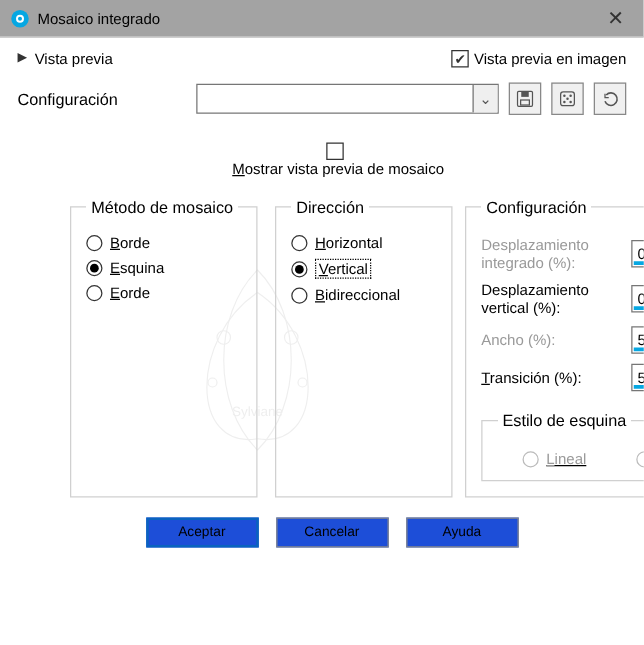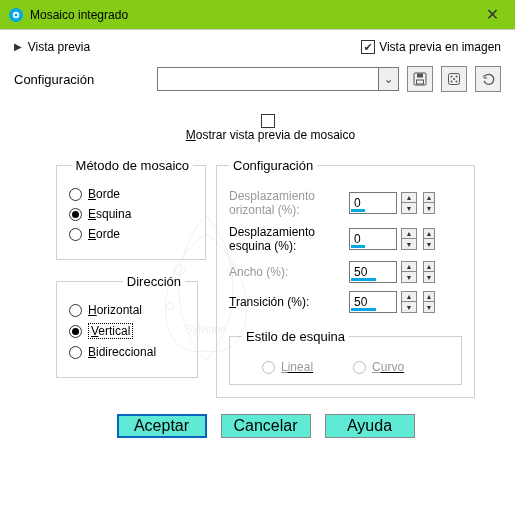--- a/index.html
+++ b/index.html
@@ -1,37 +1,37 @@
 <!DOCTYPE html>
 <html><head>
 <meta charset="utf-8">
 <style>
   * { box-sizing: border-box; font-family: "Segoe UI", Tahoma, sans-serif; font-size: 12px; }
   body { margin: 0; background: #fff; width: 515px; height: 516px; overflow: hidden; }
-  .titlebar { background: #84cc16; height: 30px; display: flex; align-items: center; border-bottom: 1px solid #ccc; }
+  .titlebar { background: #a3a3a3; height: 30px; display: flex; align-items: center; border-bottom: 1px solid #ccc; }
   .titlebar .icon { width: 16px; height: 16px; margin: 0 6px 0 8px; display:flex; align-items:center; justify-content:center;}
   .titlebar .title { flex: 1; font-size: 12px; color: #000; }
   .titlebar .close { width: 45px; height: 30px; display: flex; align-items: center; justify-content: center; font-size: 16px; color:#333;}
   .row1 { display: flex; align-items: center; padding: 10px 14px 8px 14px; }
   .previewtoggle { display:flex; align-items:center; font-size:13px; }
   .triangle { display:inline-block; margin-right:6px; font-size:10px; color:#333; line-height:1;}
   .spacer { flex:1; }
   .chk { width:14px; height:14px; border:1px solid #333; display:inline-flex; align-items:center; justify-content:center; margin-right:4px; font-size:11px; color:#333; background:#fff;}
   .row2 { display:flex; align-items:center; padding:4px 14px 16px 14px; gap:8px;}
   .row2 .lab { width:135px; font-size:13px;}
   .combo { flex:1; height:24px; border:1px solid #767676; display:flex; background:#fff;}
   .combo .txt { flex:1; }
   .combo .dd { width:20px; border-left:1px solid #767676; display:flex; align-items:center; justify-content:center; color:#555; background:#efefef;}
   .tbtn { width:26px; height:26px; border:1px solid #888; background:#f0f0f0; display:flex; align-items:center; justify-content:center; font-size:14px; color:#444;}
   .content { padding: 6px 40px 10px 56px; }
   .showprev { display:flex; align-items:center; margin-bottom:16px; margin-left:10px; font-size:13px;flex-direction:column;}
   .showprev .chk2 { width:14px; height:14px; border:1px solid #333; display:inline-block; margin-right:6px; background:#fff;}
   .under1 { text-decoration: underline; }
   .groups { display:flex; gap:10px; position:relative;}
-  .leftcol { display:flex; flex-direction:column; gap:14px;text-align:right; }
+  .leftcol { display:flex; gap:14px; }
   fieldset { border:1px solid #d0d0d0; margin:0; padding: 8px 12px 12px 12px; position:relative;}
   legend { padding:0 4px; color:#000; font-size:13px;}
   .radio-row { display:flex; align-items:center; margin:6px 0; font-size:13px; }
   .radio { width:13px; height:13px; border:1px solid #333; border-radius:50%; display:inline-flex; align-items:center; justify-content:center; margin-right:6px; background:#fff;}
   .radio .dot { width:7px; height:7px; border-radius:50%; background:#000; }
   .focusbox { border:1px dotted #000; padding:0 2px; }
   .rightgroup { position:relative;}
   .cfg-row { display:flex; align-items:center; margin:8px 0; font-size:13px;}
   .cfg-row .lbl { width:120px; color:#999; }
   .cfg-row .lbl.active { color:#000; }
@@ -43,21 +43,21 @@
   .ar { height:11px; border:1px solid #888; background:#f0f0f0; font-size:7px; display:flex; align-items:center; justify-content:center; line-height:1; color:#333;}
   .ar + .ar { border-top:0; }
   .miniarrow { width:12px; display:flex; flex-direction:column; margin-left:2px;}
   .miniarrow .ar { height:11px; }
   .esq { border:1px solid #d0d0d0; padding:10px 12px; margin-top:16px; }
   .esq legend { font-size:13px;}
   .esq-row { display:flex; gap:40px; padding:6px 10px 0 20px;text-decoration:underline;}
   .esq-row .radio { border-color:#bbb;}
   .esq-row span { color:#999; }
   .buttons { display:flex; gap:14px; justify-content:center; padding:16px 0 0 0;}
-  .btn { width:90px; height:24px; border:1px solid #888; background:#5eead4; display:flex; align-items:center; justify-content:center; font-size:16px;}
+  .btn { width:90px; height:24px; border:1px solid #888; background:#1d4ed8; display:flex; align-items:center; justify-content:center; font-size:11px;}
   .btn.primary { border:2px solid #0a63bf; }
   .watermark { position:absolute; left:60px; top:40px; width:180px; height:180px; opacity:0.12; pointer-events:none; }
 </style>
 </head>
 <body>
 
 <div class="titlebar">
   <span class="icon">
     <svg width="16" height="16" viewBox="0 0 16 16">
         <circle cx="8" cy="8" r="7" fill="#06a7e2"></circle>
@@ -169,39 +169,39 @@
           <span><span class="under1">B</span><span>idireccional</span></span>
         </div>
       </fieldset>
     </div>
 
     <div style="flex:1; display:flex; flex-direction:column;">
       <fieldset class="rightgroup">
         <legend>Configuración</legend>
 
         <div class="cfg-row">
-          <span class="lbl">Desplazamiento orizontal (%):</span>
+          <span class="lbl">Desplazamiento integrado (%):</span>
           <div class="spin">
             <div class="numbox">
               <span class="val">0</span>
               <span class="bar" style="width:30%;"></span>
             </div>
             <div class="arrows">
                 <div class="ar">▲</div>
                 <div class="ar">▼</div>
               </div>
             <div class="miniarrow">
                 <div class="ar">▲</div>
                 <div class="ar">▼</div>
               </div>
           </div>
         </div>
 
         <div class="cfg-row">
-          <span class="lbl active">Desplazamiento esquina (%):</span>
+          <span class="lbl active">Desplazamiento vertical (%):</span>
           <div class="spin">
             <div class="numbox">
               <span class="val">0</span>
               <span class="bar" style="width:30%;"></span>
             </div>
             <div class="arrows">
                 <div class="ar">▲</div>
                 <div class="ar">▼</div>
               </div>
             <div class="miniarrow">

